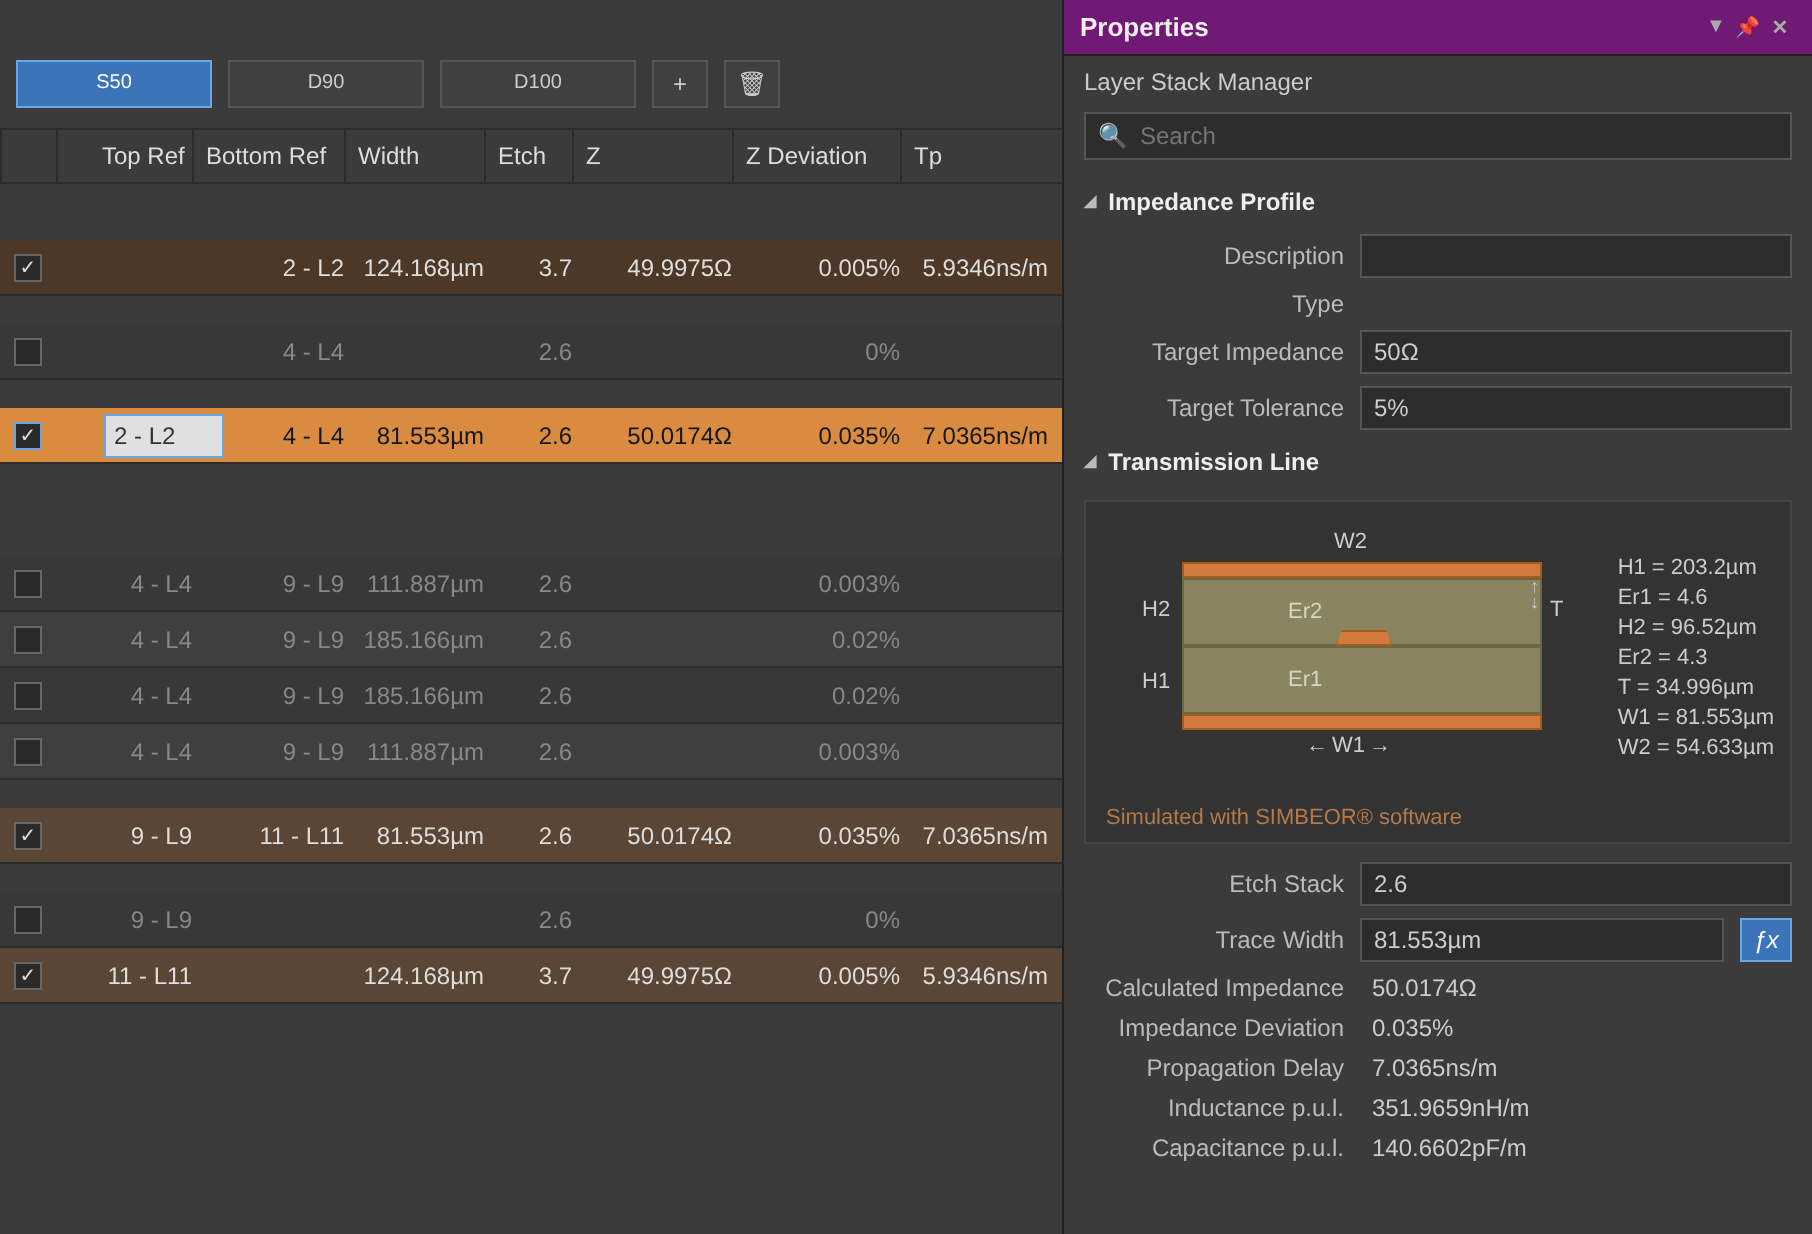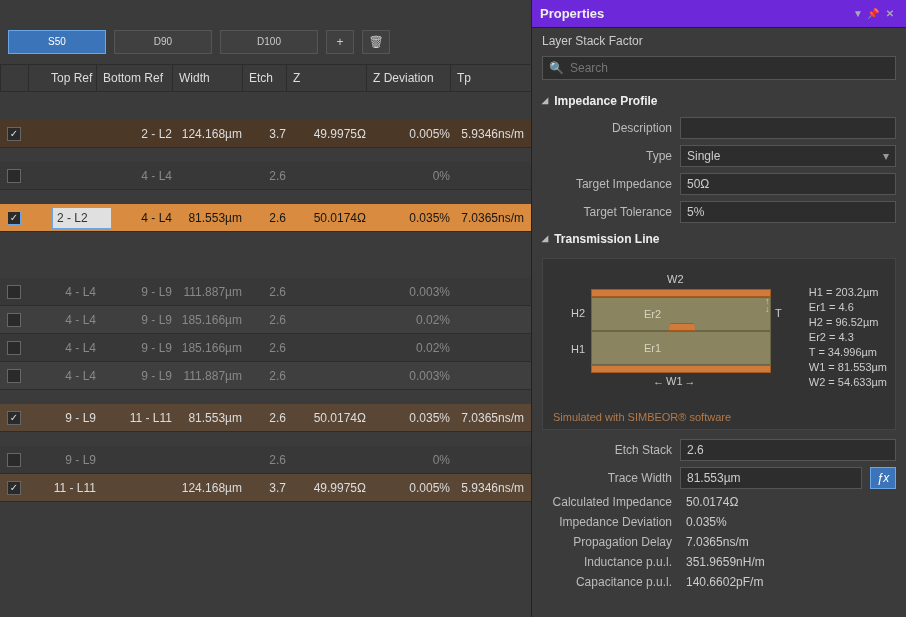--- a/index.html
+++ b/index.html
@@ -32,21 +32,21 @@
 .row-brown-light { background: #5a4634; color: #ddd; }
 .row-dim { background: #383838; color: #888; }
 .row-dim-light { background: #3f3f3f; color: #888; }
 .row-spacer { height: 14px; }
 .row-sel { background: #d98c3f; color: #151515; }
 .row-sel .col-top-inner { background: #e0e0e0; border: 1px solid #6aa5e6; color: #333; padding: 1px 4px; margin-left: 2px; height: 22px; display: inline-flex; align-items: center; width: 60px; }
 .row-sel .chk { background: #2a2a2a; border-color: #6aa5e6; }
 .hdr-cell { border-left: 1px solid #2c2c2c; height: 100%; display: flex; align-items: center; }
 
 
-.prop-header { height: 28px; background: #6d28d9; display: flex; align-items: center; padding: 0 8px; color: #eee; font-weight: bold; font-size: 13px; border-bottom: 1px solid #222; }
+.prop-header { height: 28px; background: #701a75; display: flex; align-items: center; padding: 0 8px; color: #eee; font-weight: bold; font-size: 13px; border-bottom: 1px solid #222; }
 .prop-header .spacer { flex: 1; }
 .prop-header .hicon { width: 16px; text-align: center; color: #aaa; cursor: pointer; font-size: 10px; }
 .sub-header { padding: 6px 10px 0px 10px; color: #ccc; font-size: 12px; }
 .search-row { padding: 8px 10px; }
 .search-box { width: 100%; height: 24px; background: #2d2d2d; border: 1px solid #555; display: flex; align-items: center; padding: 0 6px; color: #999; gap: 6px; }
 .search-box input { flex: 1; background: transparent; border: none; color: #ccc; font-size: 12px; outline: none; }
 
 .section-hd { padding: 6px 10px; color: #eee; font-size: 12px; font-weight: bold; display: flex; align-items: center; gap: 6px; }
 .section-hd::before { content: "◢"; font-size: 8px; color: #bbb; transform: translateY(-1px); }
 
@@ -235,36 +235,35 @@
 
 <div class="right-panel">
   <div class="prop-header">
     <span>Properties</span>
     <span class="spacer"></span>
     <span class="hicon">▼</span>
     <span class="hicon">📌</span>
     <span class="hicon">✕</span>
   </div>
   <div class="prop-body">
-    <div class="sub-header">Layer Stack Factor</div>
+    <div class="sub-header">Layer Stack Manager</div>
     <div class="search-row">
       <div class="search-box">
         <span>🔍</span>
         <input placeholder="Search" style="">
       </div>
     </div>
 
     <div class="section-hd">Impedance Profile</div>
     <div class="prop-row">
       <div class="prop-label">Description</div>
       <div class="prop-input"></div>
     </div>
     <div class="prop-row">
       <div class="prop-label">Type</div>
-      <div class="prop-input prop-select">Single</div>
     </div>
     <div class="prop-row">
       <div class="prop-label">Target Impedance</div>
       <div class="prop-input">50Ω</div>
     </div>
     <div class="prop-row">
       <div class="prop-label">Target Tolerance</div>
       <div class="prop-input">5%</div>
     </div>
 

